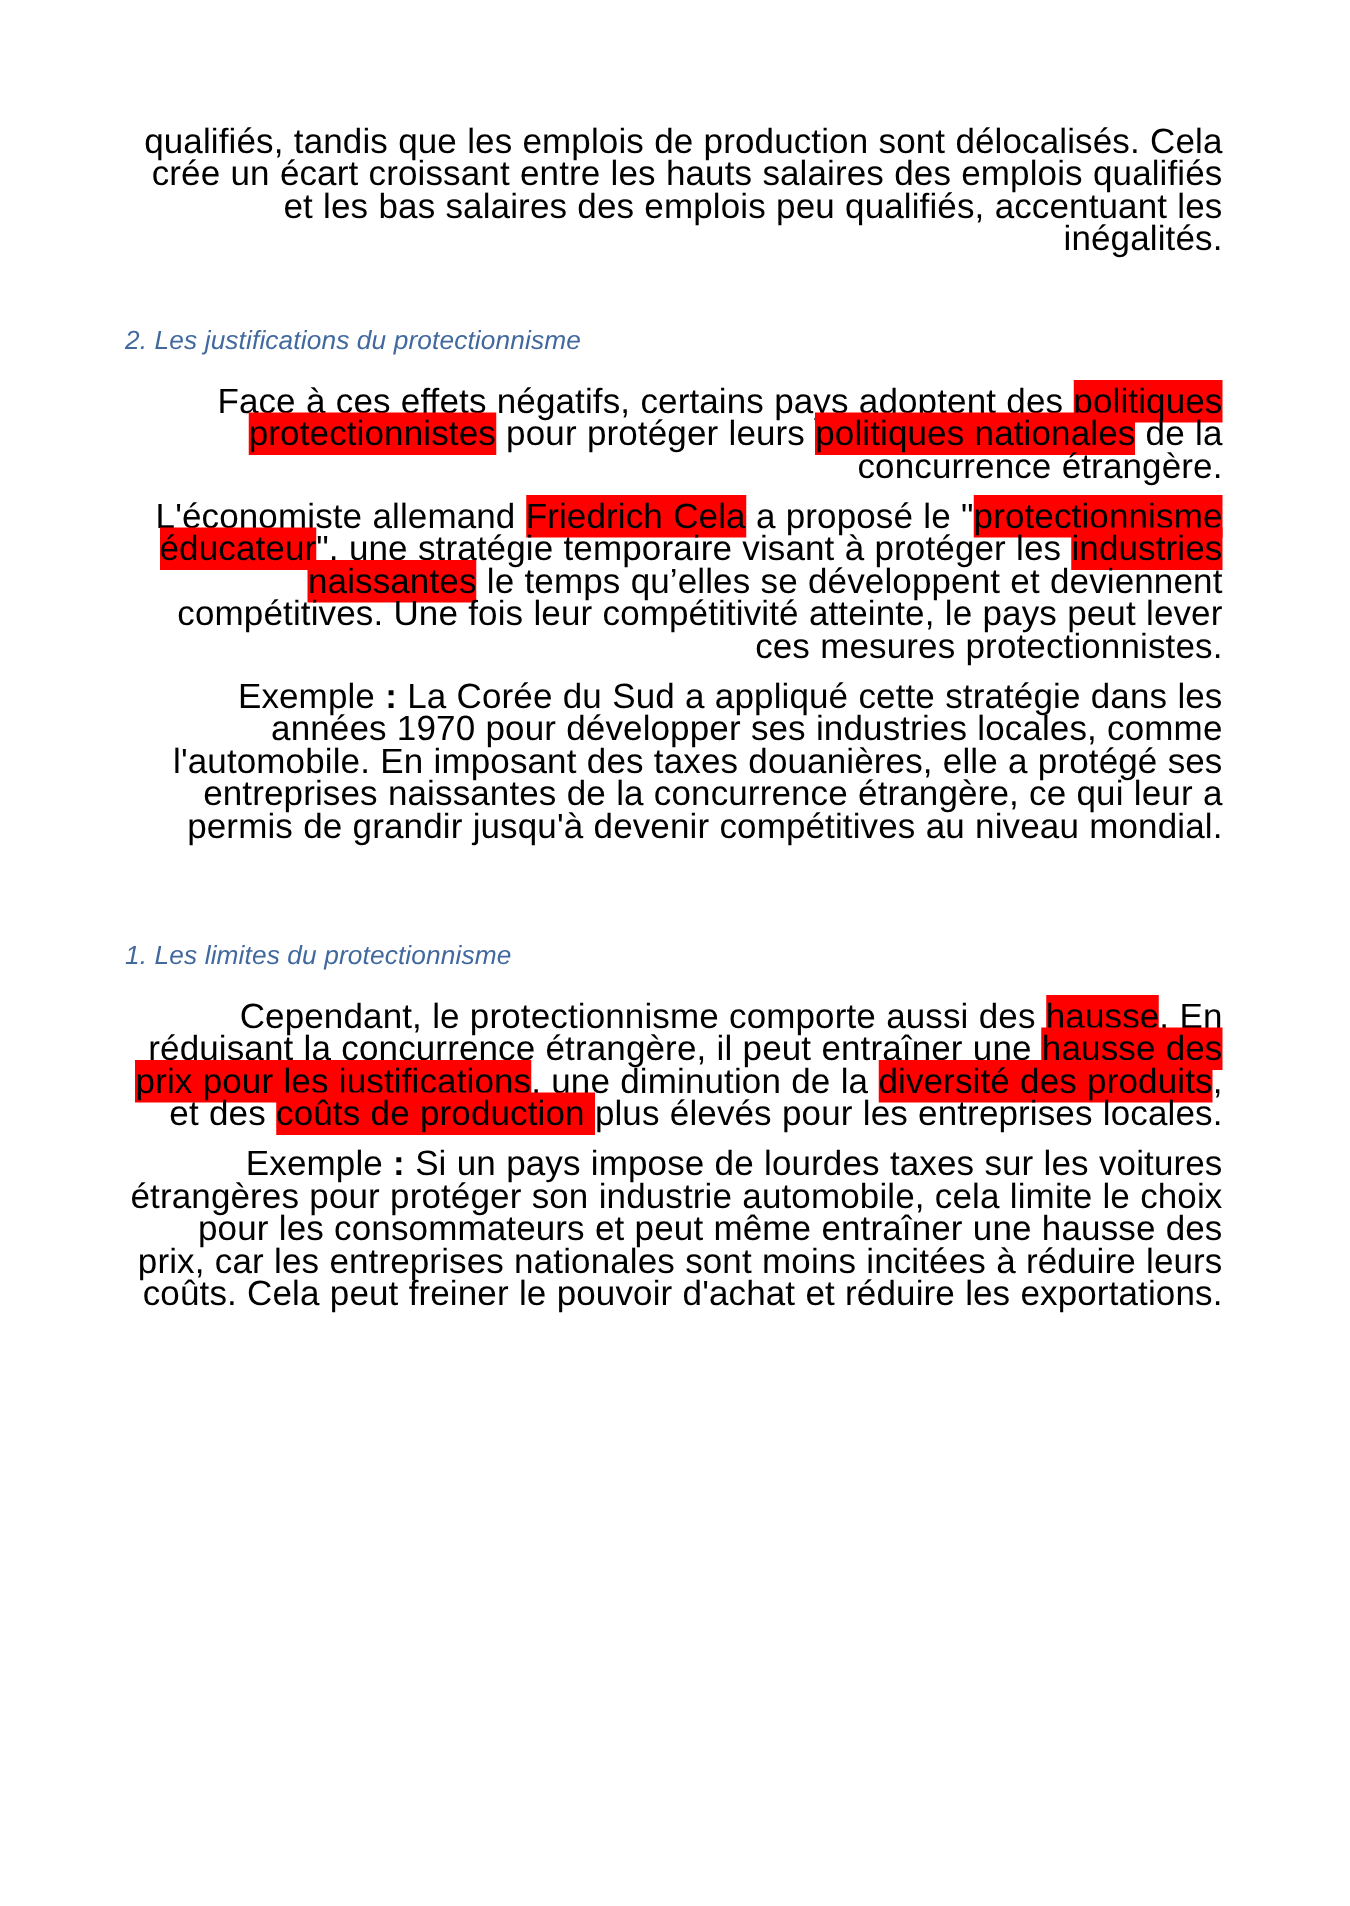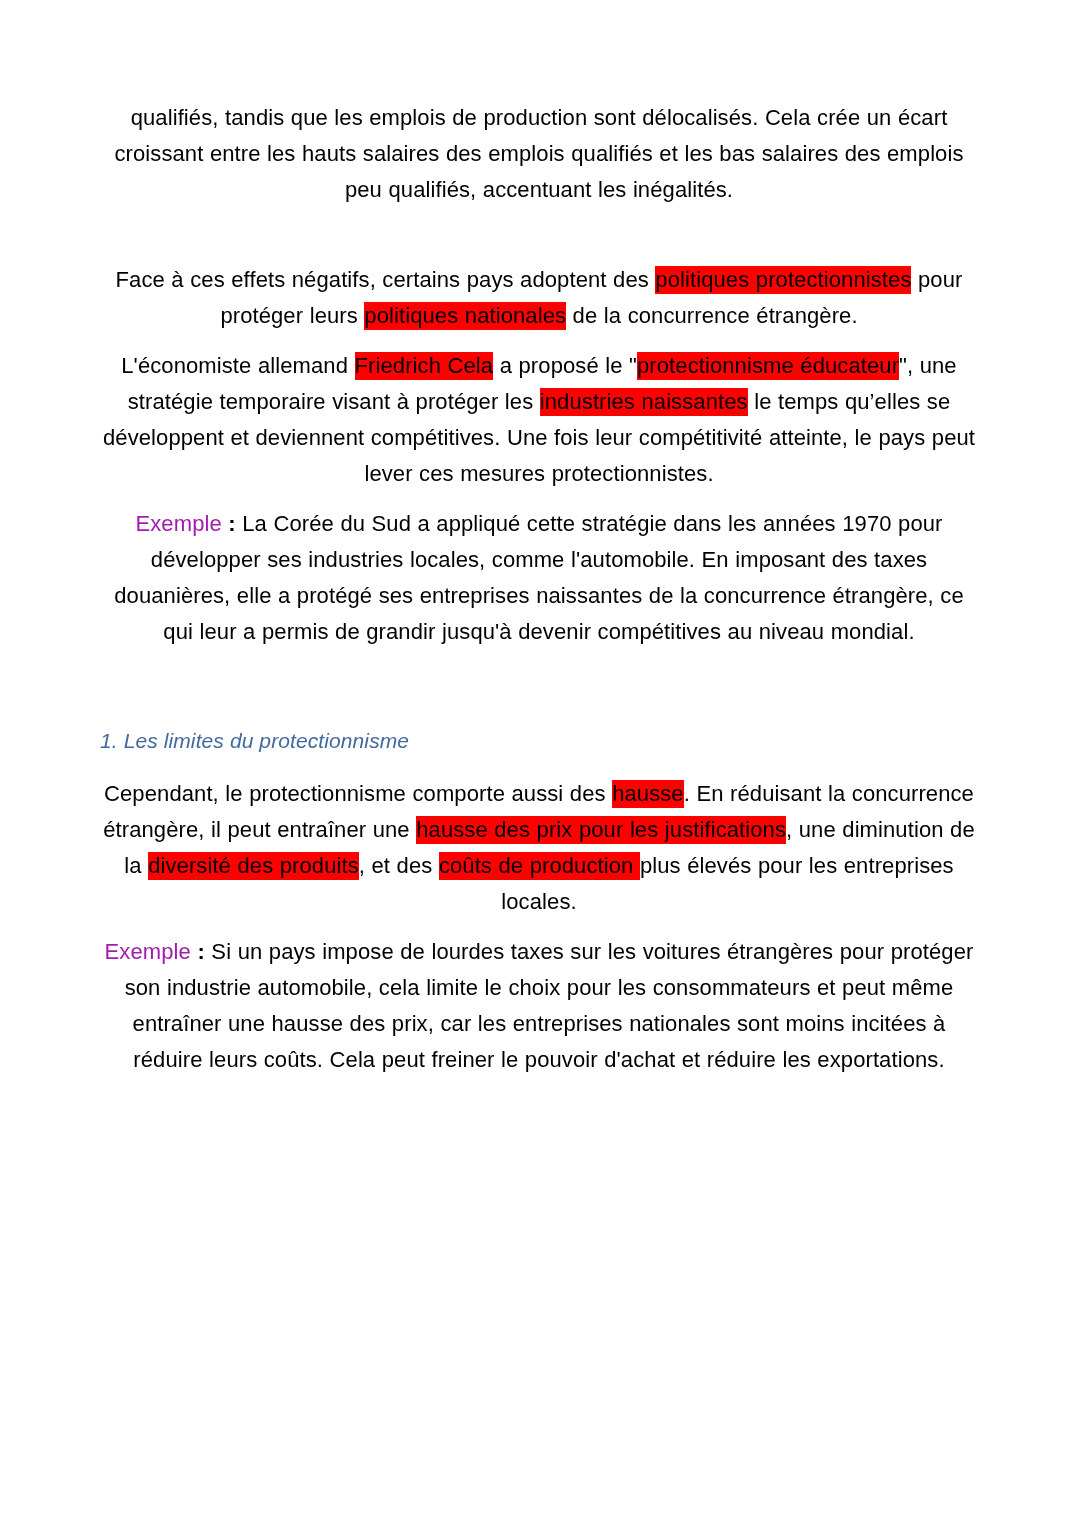--- a/index.html
+++ b/index.html
@@ -22,25 +22,25 @@
     background: #ffffff;
     box-sizing: border-box;
     padding: 100px 102px 0 100px;
     overflow: hidden;
   }
   .doc-body {
     width: 878px;
   }
   p.para {
     margin: 0 0 14px 0;
-    font-size: 22px;
-    line-height: 36px;
+    font-size: 28px;
+    line-height: 26px;
     letter-spacing: 0.1px;
     color: #000000;
-    text-align: center;
+    text-align: right;
     word-spacing: 0.3px;
   }
   p.para.intro {
     margin-bottom: 0;
   }
   h2.section-heading {
     margin: 0 0 20px 0;
     font-size: 21px;
     line-height: 30px;
     font-style: italic;
@@ -55,37 +55,38 @@
     height: 62px;
   }
   .hl {
     background-color: #ff0000;
     color: #000000;
     padding: 1px 0 2px 0;
     box-decoration-break: clone;
     -webkit-box-decoration-break: clone;
   }
   .example-label {
-    color: #a21caf;
+    color: #000000;
   }
   .example-colon {
     color: #000000;
     font-weight: bold;
   }
 </style>
 </head>
 <body>
 
 <div class="page">
   <div class="doc-body">
 
     <p class="para intro">qualifiés, tandis que les emplois de production sont délocalisés. Cela crée un écart croissant entre les hauts salaires des emplois qualifiés et les bas salaires des emplois peu qualifiés, accentuant les inégalités.</p>
 
     <div class="spacer-lg"></div>
 
+    <h2 class="section-heading">2. Les justifications du protectionnisme</h2>
 
     <p class="para">Face à ces effets négatifs, certains pays adoptent des <span class="hl">politiques protectionnistes</span> pour protéger leurs <span class="hl">politiques nationales</span> de la concurrence étrangère.</p>
 
     <p class="para">L'économiste allemand <span class="hl">Friedrich Cela</span> a proposé le "<span class="hl">protectionnisme éducateur</span>", une stratégie temporaire visant à protéger les <span class="hl">industries naissantes</span> le temps qu’elles se développent et deviennent compétitives. Une fois leur compétitivité atteinte, le pays peut lever ces mesures protectionnistes.</p>
 
     <p class="para"><span class="example-label">Exemple</span><span class="example-colon"> :</span> La Corée du Sud a appliqué cette stratégie dans les années 1970 pour développer ses industries locales, comme l'automobile. En imposant des taxes douanières, elle a protégé ses entreprises naissantes de la concurrence étrangère, ce qui leur a permis de grandir jusqu'à devenir compétitives au niveau mondial.</p>
 
     <div class="spacer-xl"></div>
 
     <h2 class="section-heading">1. Les limites du protectionnisme</h2>

